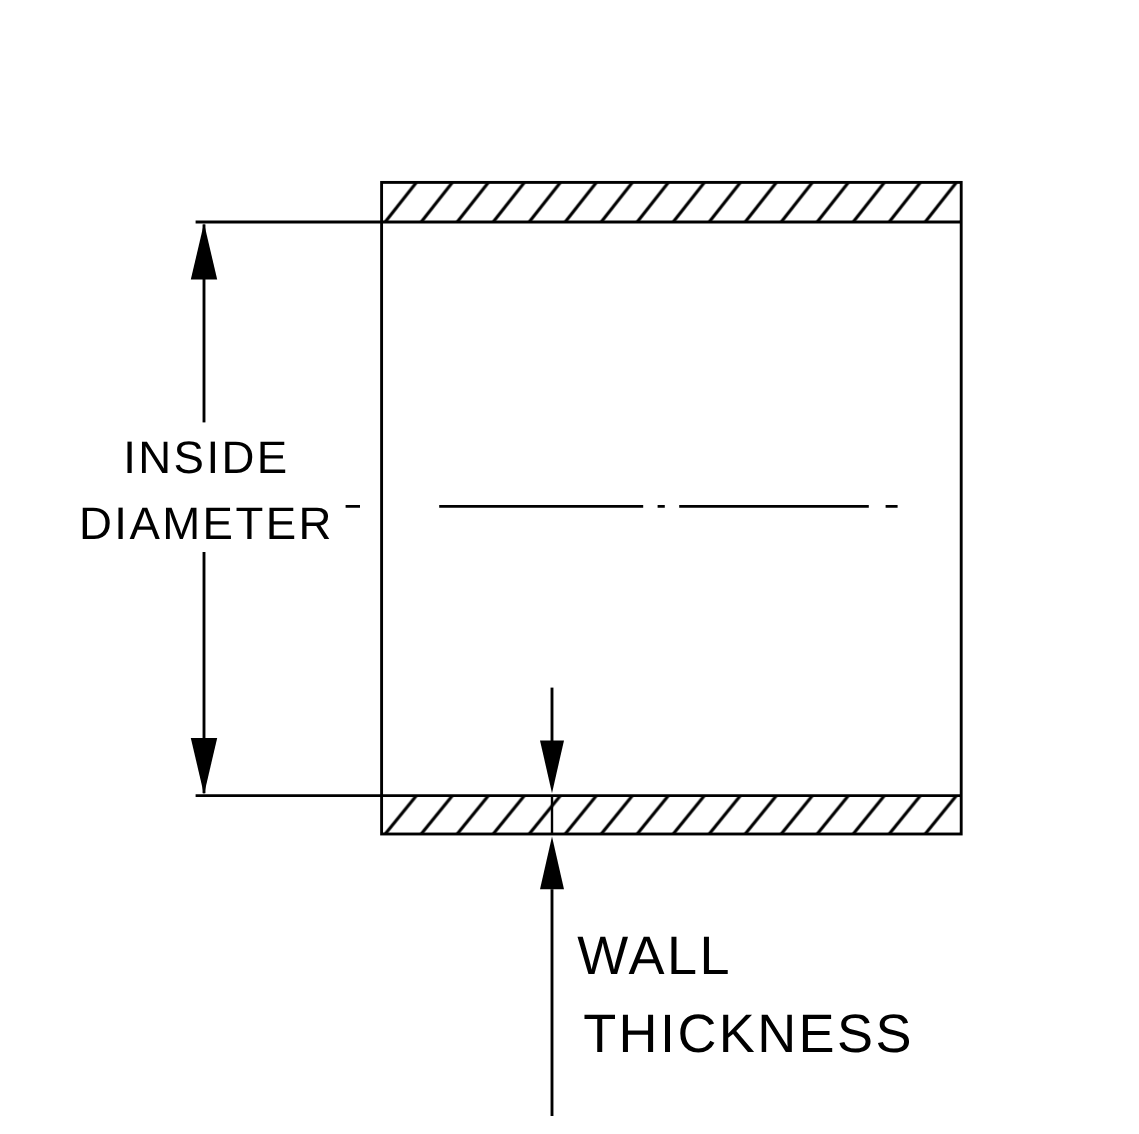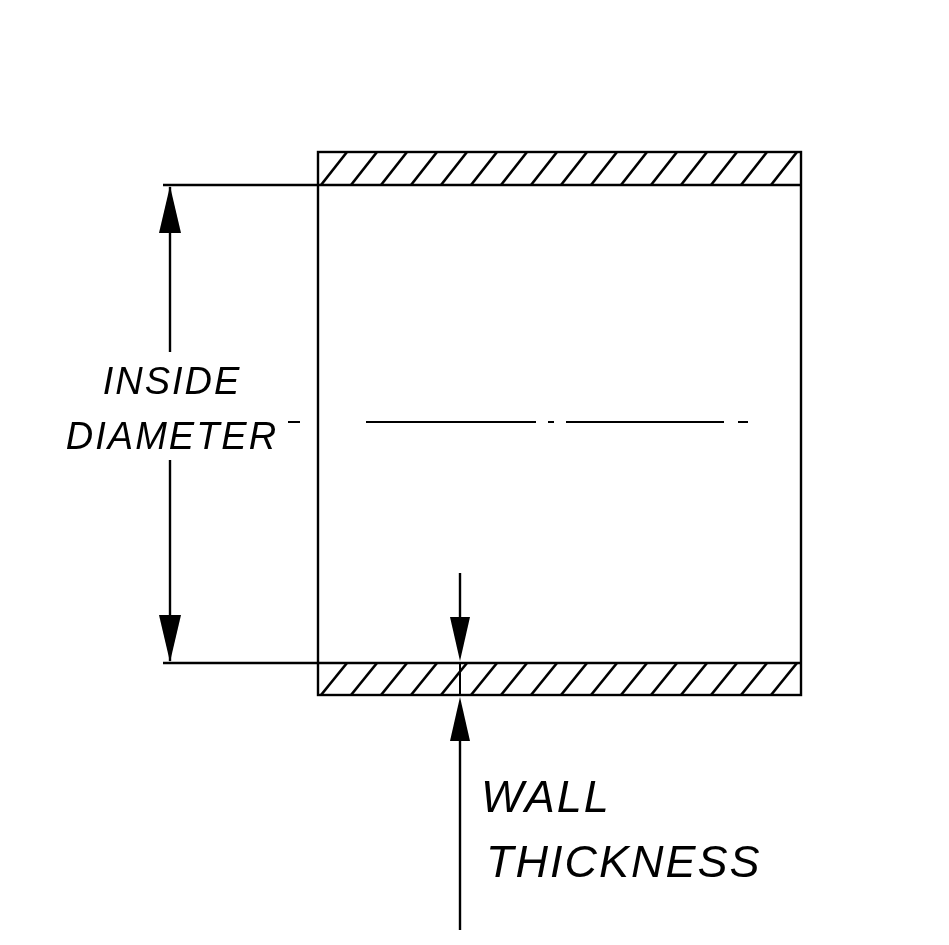--- a/index.html
+++ b/index.html
@@ -6,21 +6,20 @@
     margin: 0;
     padding: 0;
     background: #ffffff;
   }
   .canvas {
     position: relative;
     width: 944px;
     height: 945px;
     background: #ffffff;
     overflow: hidden;
-    font-style: italic;
   }
   svg { display: block; }
   text {
     font-family: "Liberation Sans", sans-serif;
     fill: #000000;
   }
   .dim-label {
     font-size: 38px;
     letter-spacing: 2px;
   }

